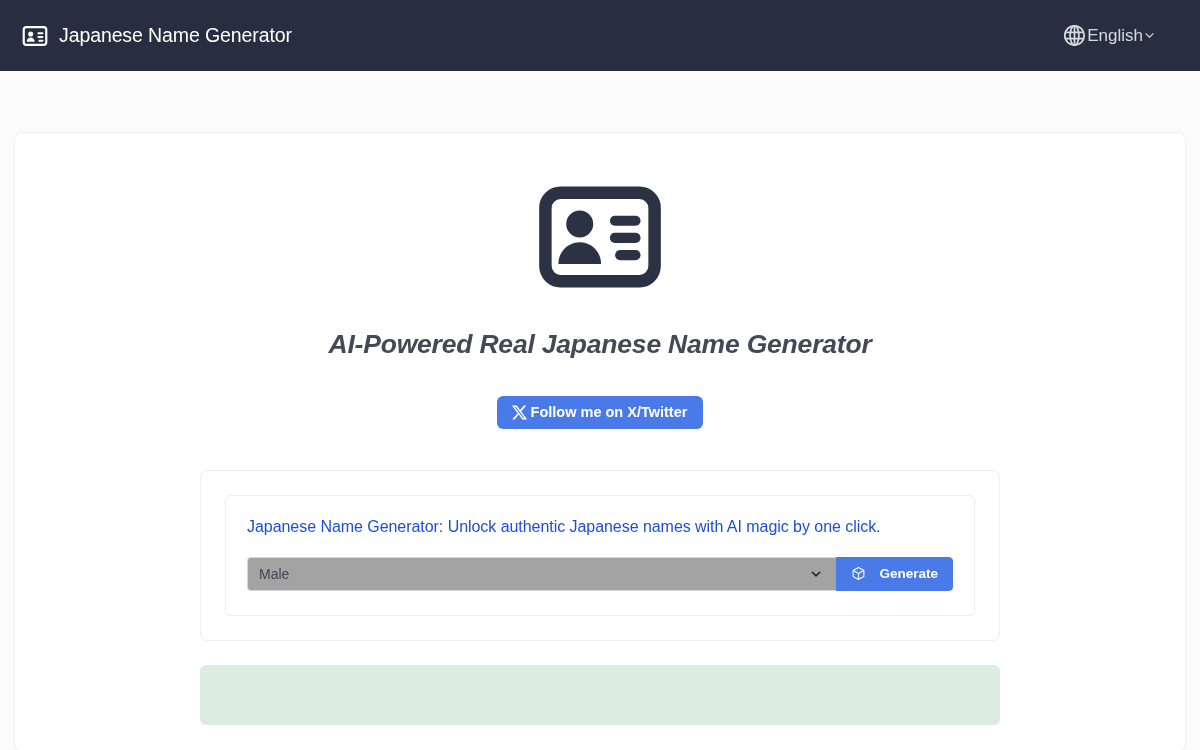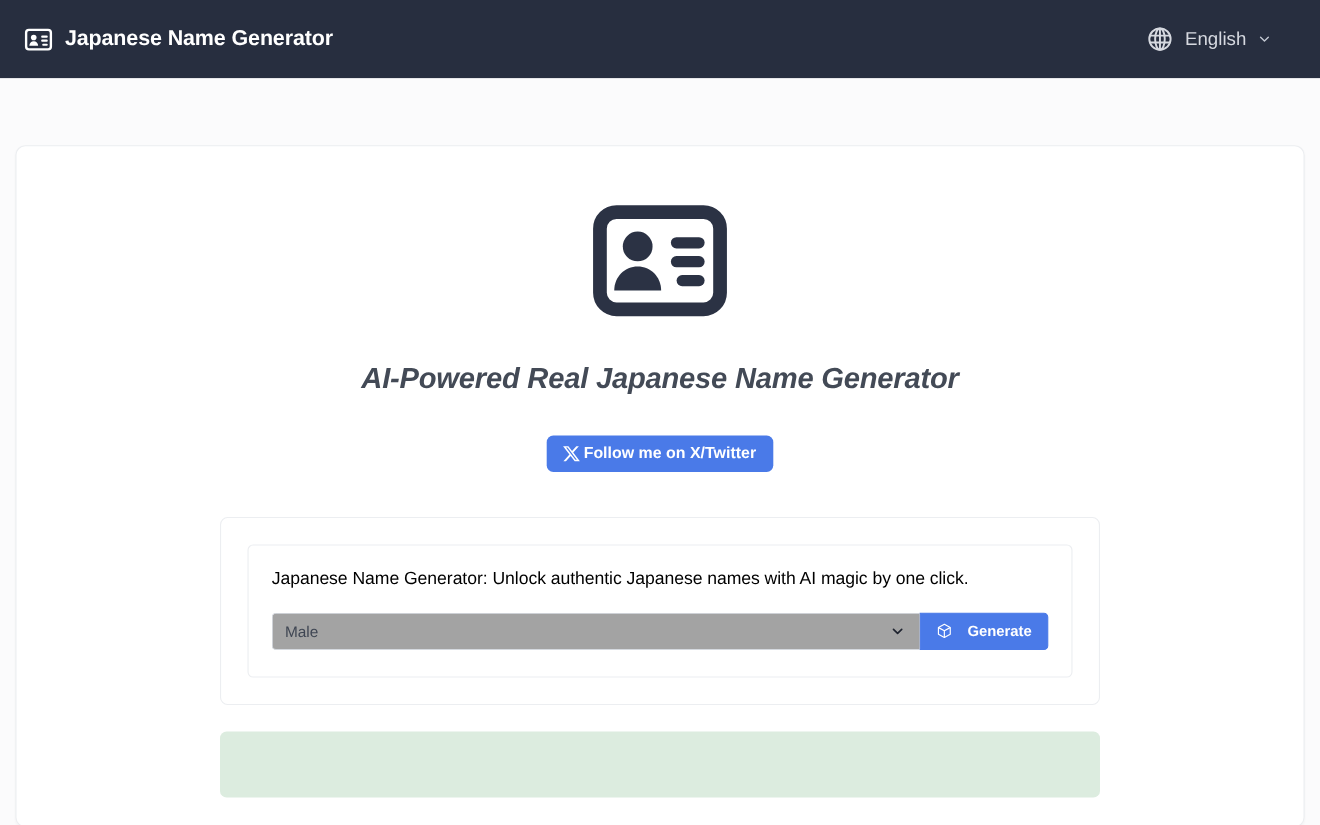--- a/index.html
+++ b/index.html
@@ -37,30 +37,29 @@
   .brand-icon {
     width: 26px;
     height: 26px;
     display: block;
     flex: 0 0 auto;
   }
 
   .brand-title {
     color: #ffffff;
     font-size: 19.5px;
-    font-weight: 700;
+    font-weight: 400;
     letter-spacing: -0.1px;
     white-space: nowrap;
     text-align: center;
   }
 
   .lang-switcher {
     display: flex;
     align-items: center;
-    gap: 10px;
     cursor: pointer;
     padding-right: 22px;
   }
 
   .globe-icon { width: 25px; height: 25px; display: block; }
 
   .lang-label {
     color: #d6d9e0;
     font-size: 17px;
     font-weight: 500;
@@ -142,21 +141,21 @@
 
   .gen-inner {
     border: 1px solid #eceef1;
     border-radius: 5px;
     padding: 22px 21px 24px 21px;
     background: #ffffff;
   }
 
   .gen-desc {
     font-size: 16px;
-    color: #000000;
+    color: #1d4ed8;
     margin-bottom: 21px;
     letter-spacing: -0.05px;
   }
 
   .gen-controls {
     display: flex;
     align-items: stretch;
   }
 
   .select-shell {

